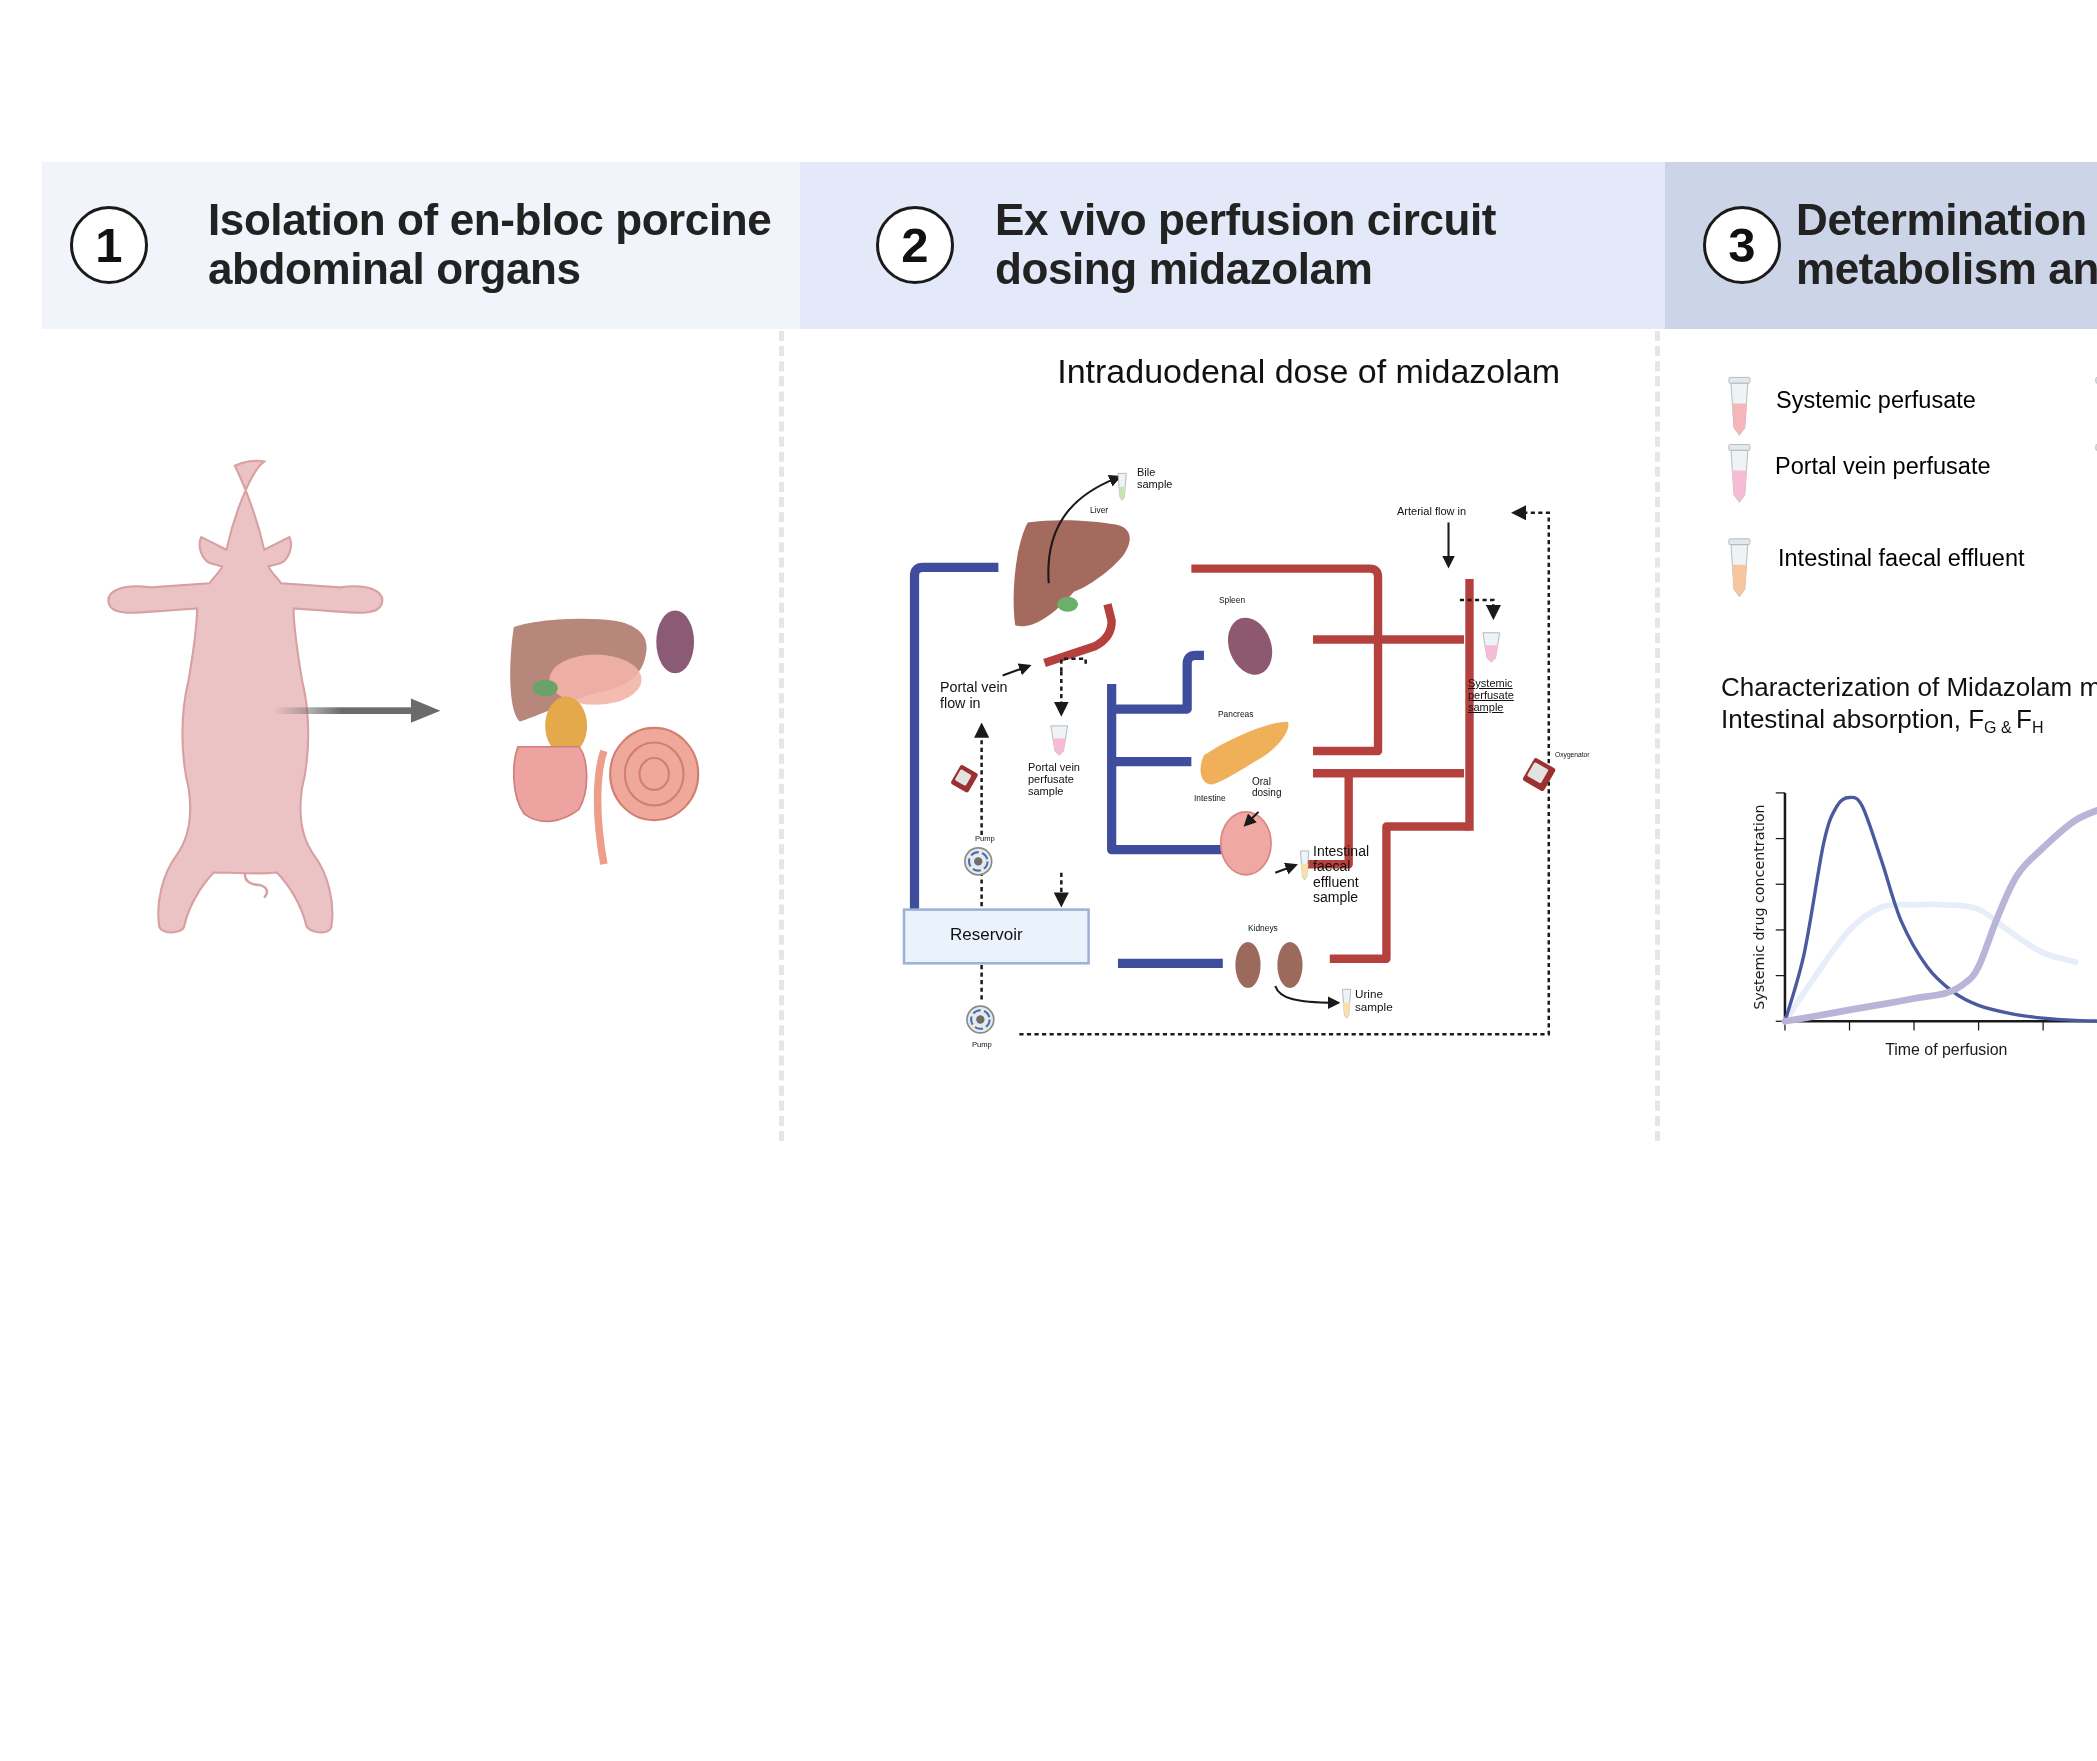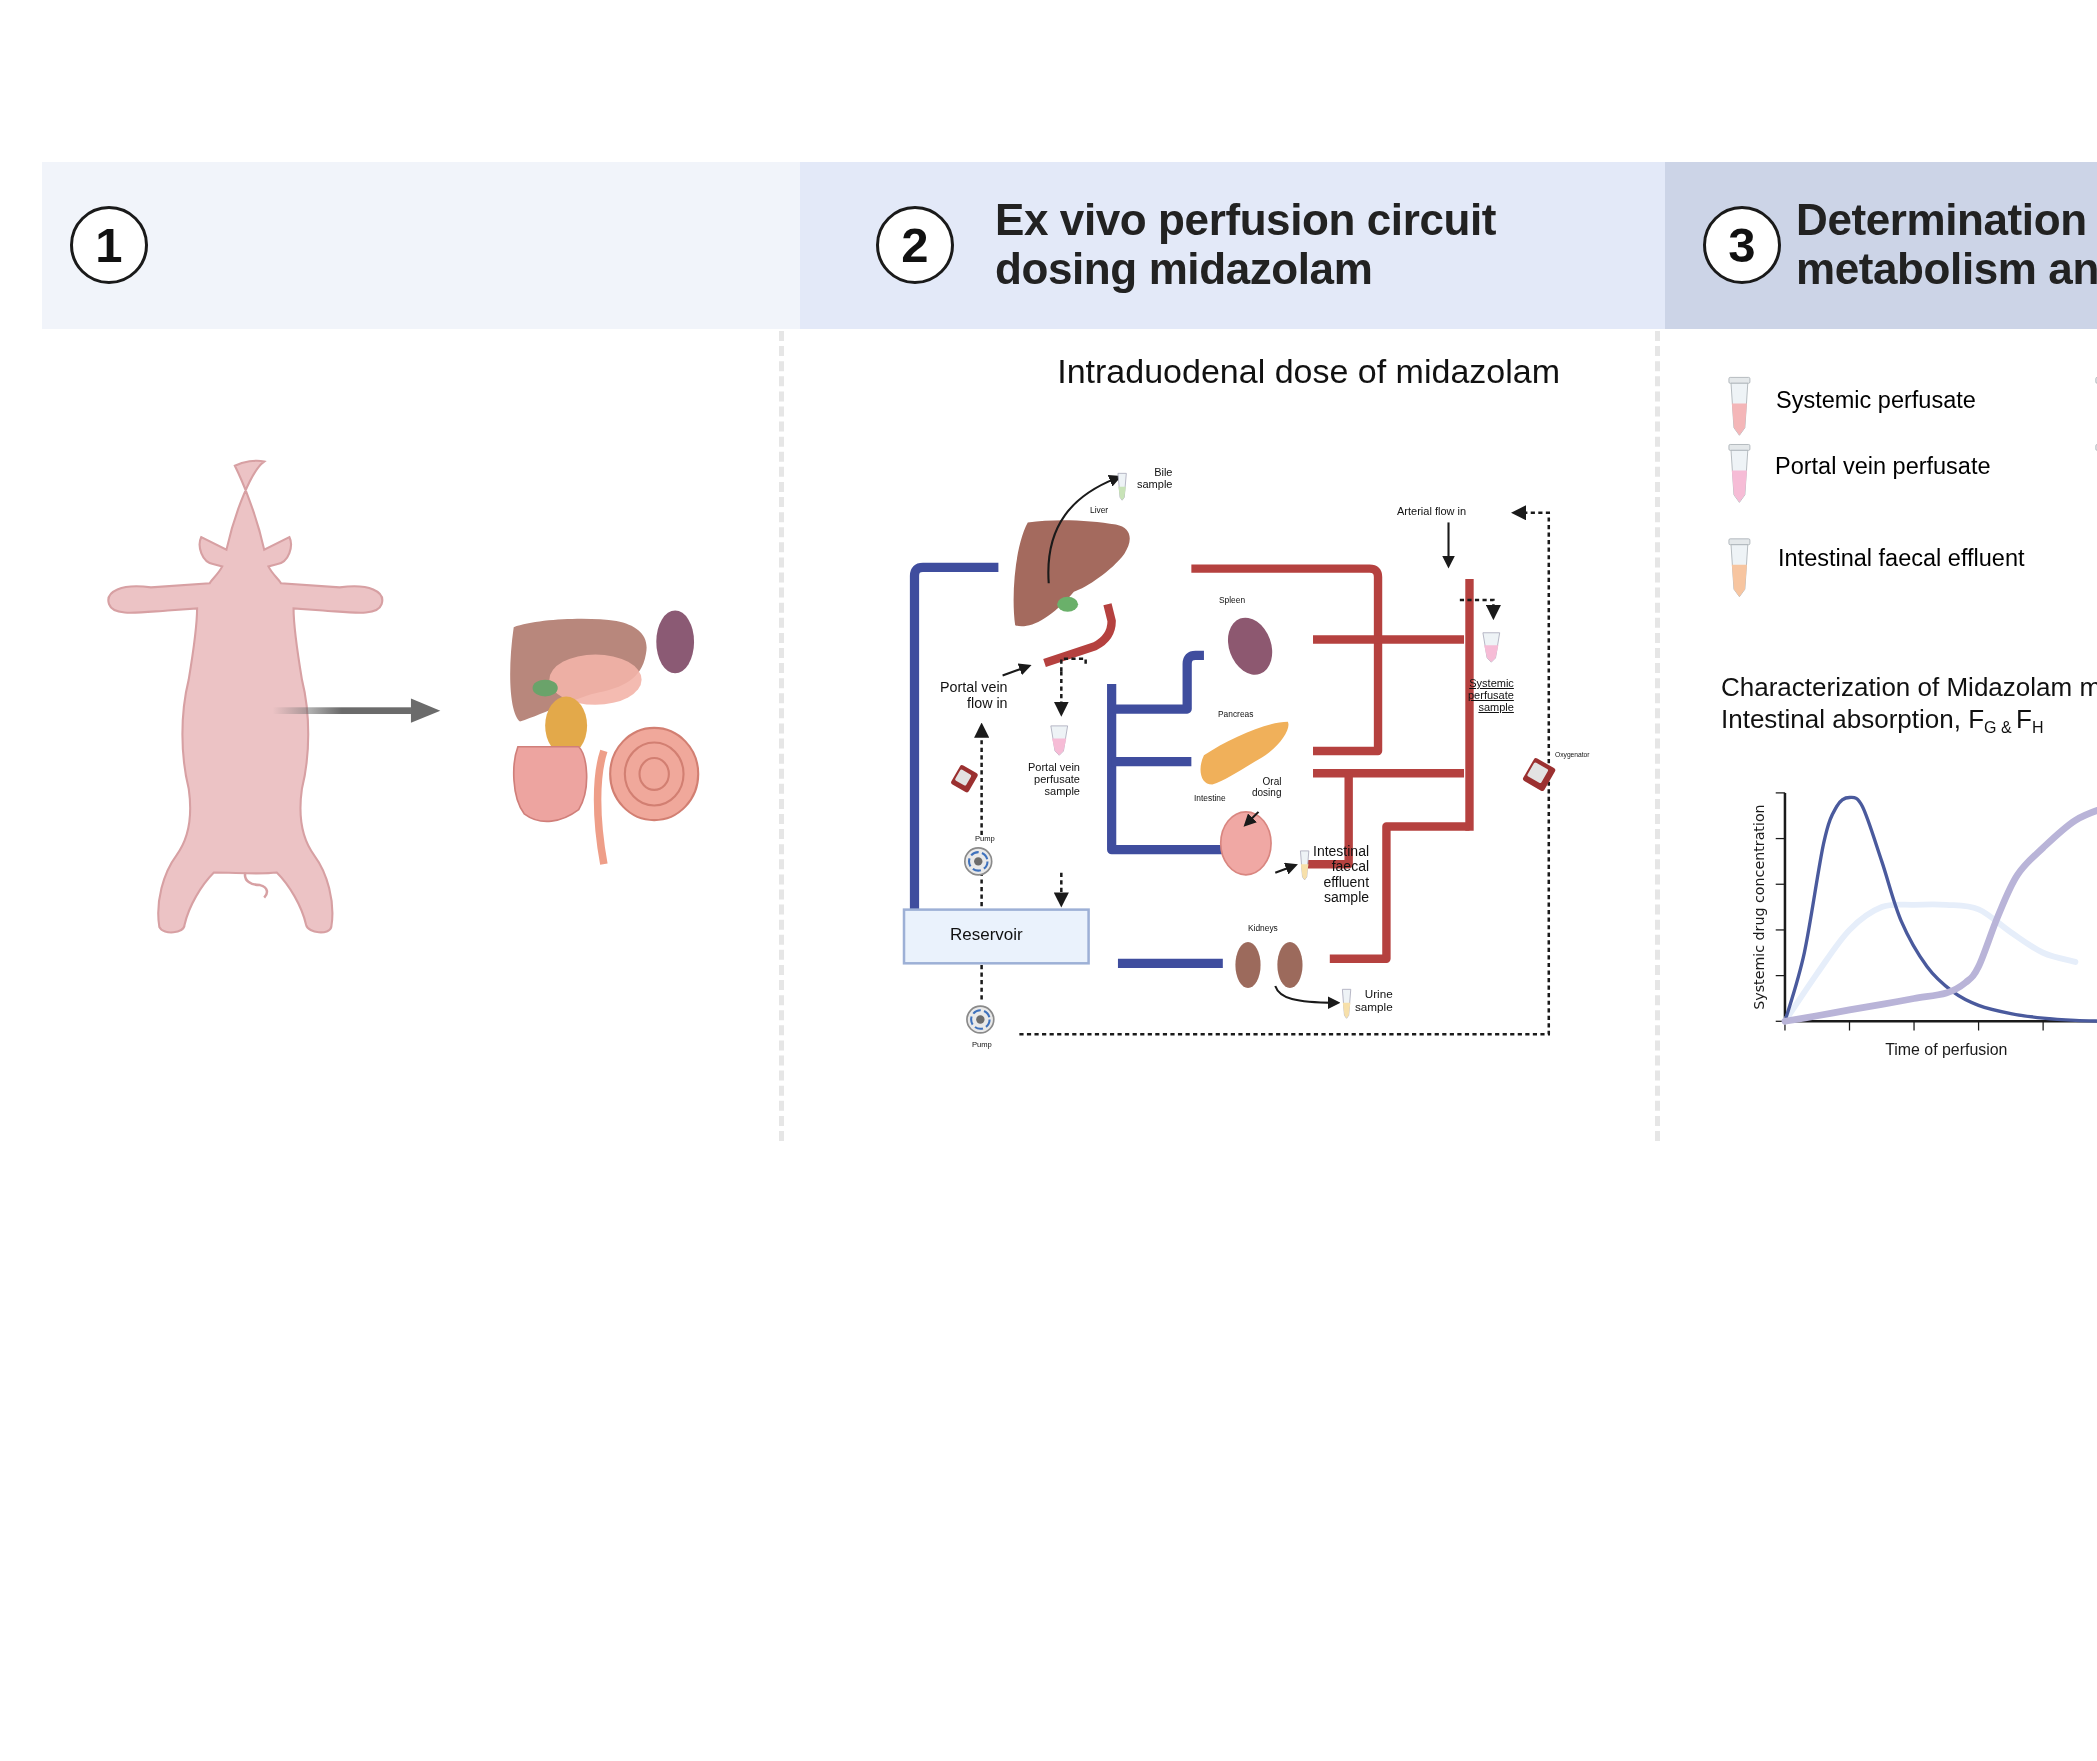--- a/index.html
+++ b/index.html
@@ -15,28 +15,30 @@
     font-family: "Liberation Sans", sans-serif; font-weight: bold; font-size: 49px; color: #111; }
   .step-title { position: absolute; font-weight: bold; font-size: 44px; line-height: 49px;
     color: #222; letter-spacing: -0.4px; white-space: pre-line; }
   .sep { position: absolute; top: 331px; height: 810px; width: 0;
          border-left: 5px dashed #e6e6e6; }
   .p2title { position: absolute; left: 914px; width: 646px; top: 352px; text-align: right;
              font-size: 34px; color: #111; }
   .legend-label { position: absolute; font-size: 23.5px; color: #000000; }
   .chart-title { position: absolute; left: 1721px; top: 671px; font-size: 26px; line-height: 32px; color: #111; }
   .chart-title sub { font-size: 16px; vertical-align: -5px; }
-  .diag-label { position: absolute; color: #111; text-align: right; line-height: 1.1; }
+  .diag-label { position: absolute; color: #111; text-align: left; line-height: 1.1; }
   svg { position: absolute; overflow: visible; }
 </style>
 </head>
 <body>
 
 <div class="header h1bg">
   <div class="step-circle" style="left:28px; top:44px;">1</div>
+  <div class="step-title" style="left:166px; top:33px;">Isolation of en-bloc porcine
+abdominal organs</div>
 </div>
 <div class="header h2bg">
   <div class="step-circle" style="left:76px; top:44px;">2</div>
   <div class="step-title" style="left:195px; top:33px;">Ex vivo perfusion circuit
 dosing midazolam</div>
 </div>
 <div class="header h3bg">
   <div class="step-circle" style="left:38px; top:44px;">3</div>
   <div class="step-title" style="left:131px; top:33px;">Determination of midazolam
 metabolism and PK</div>

